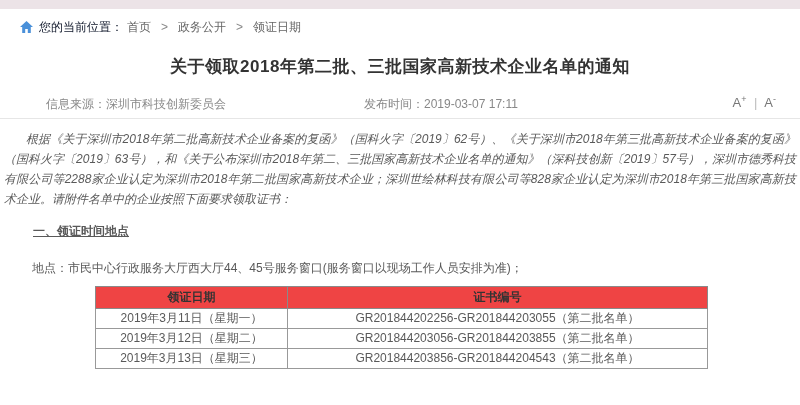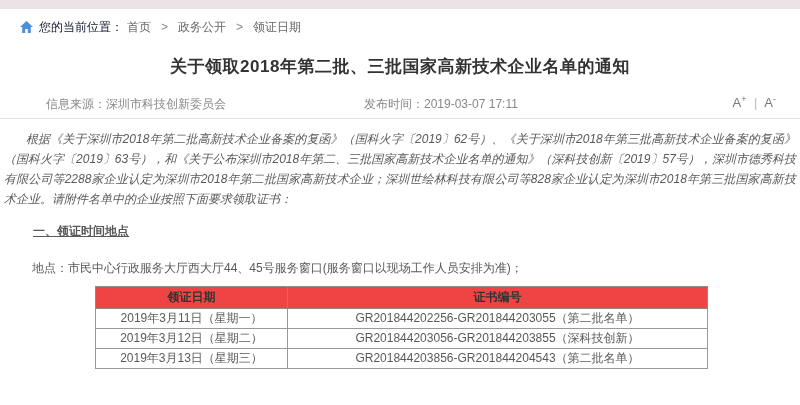--- a/index.html
+++ b/index.html
@@ -141,21 +141,21 @@
         <th>证书编号</th>
       </tr>
     </thead>
     <tbody>
         <tr>
           <td>2019年3月11日（星期一）</td>
           <td>GR201844202256-GR201844203055（第二批名单）</td>
         </tr>
         <tr>
           <td>2019年3月12日（星期二）</td>
-          <td>GR201844203056-GR201844203855（深科技创新）</td>
+          <td>GR201844203056-GR201844203855（第二批名单）</td>
         </tr>
         <tr>
           <td>2019年3月13日（星期三）</td>
           <td>GR201844203856-GR201844204543（第二批名单）</td>
         </tr>
       </tbody>
   </table>
 
 </div>
 

